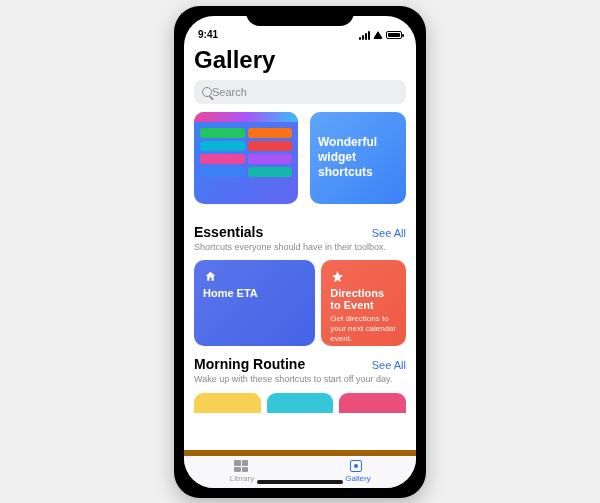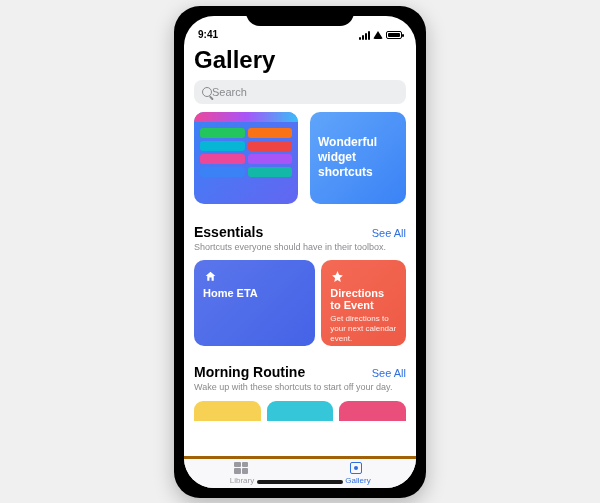--- a/index.html
+++ b/index.html
@@ -56,21 +56,21 @@
   .cards { display:flex; gap:6px; margin-top:8px; height: 86px; }
   .card { border-radius:10px; padding:9px; color:#fff; position:relative; overflow:hidden; }
   .card.big { flex:1.55; }
   .card.small { flex:1; }
   .card-title { font-size:11px; font-weight:700; margin-top:4px; }
   .card-desc { font-size:8px; opacity:.9; margin-top:3px; line-height:1.25; }
   .card-icon { width:14px; height:14px; display:flex;align-items:center;justify-content:center; font-size:11px;}
   .morning-cards { display:flex; gap:6px; margin-top:8px; height: 20px; }
   .mc { flex:1; border-radius:9px 9px 0 0; }
   .tabbar {
-    height:32px; border-top:3px solid #a16207; display:flex; background:rgba(248,248,250,.95);
+    height:38px; border-top:6px solid #a16207; display:flex; background:rgba(248,248,250,.95);
   }
   .tab { flex:1; display:flex; flex-direction:column; align-items:center; justify-content:center; gap:2px; font-size:8px; color:#9a9aa0; }
   .tab.active { color:#2f6fe0; }
   .tab-icon { width:16px; height:12px; }
   .grid-ic { display:grid; grid-template-columns:1fr 1fr; grid-template-rows:1fr 1fr; gap:1px; width:14px;height:12px; }
   .grid-ic span{ background: currentColor; border-radius:1px; }
   .gal-ic { width:12px;height:12px;border:1.5px solid currentColor;border-radius:2px;position:relative; }
   .gal-ic::after{content:"";position:absolute;left:3px;top:3px;width:4px;height:4px;border-radius:50%;background:currentColor;}
   .home-ind { position:absolute; bottom:4px; left:50%; transform:translateX(-50%); width:86px;height:4px;background:#000;border-radius:3px;opacity:.9; }
   .mag{width:10px;height:10px;border:1.3px solid #8a8a8e;border-radius:50%;position:relative;}
@@ -151,21 +151,21 @@
               <svg viewBox="0 0 24 24" width="13" height="13" fill="#fff">
                   <path d="M12 2l2.9 6.9L22 10l-5.5 4.8L18 22l-6-3.5L6 22l1.5-7.2L2 10l7.1-1.1z"></path>
                 </svg>
             </div>
             <div class="card-title">Directions to Event</div>
             <div class="card-desc">Get directions to your next calendar event.</div>
           </div>
         </div>
       </div>
 
-      <div class="section" style="margin-top:18px;">
+      <div class="section" style="margin-top:10px;">
         <div class="sec-head">
           <div class="sec-title">Morning Routine</div>
           <div class="see-all">See All</div>
         </div>
         <div class="sec-sub">Wake up with these shortcuts to start off your day.</div>
         <div class="morning-cards">
           <div class="mc" style="background:#f7d154"></div>
           <div class="mc" style="background:#35c6d9"></div>
           <div class="mc" style="background:#e94f7a"></div>
         </div>

